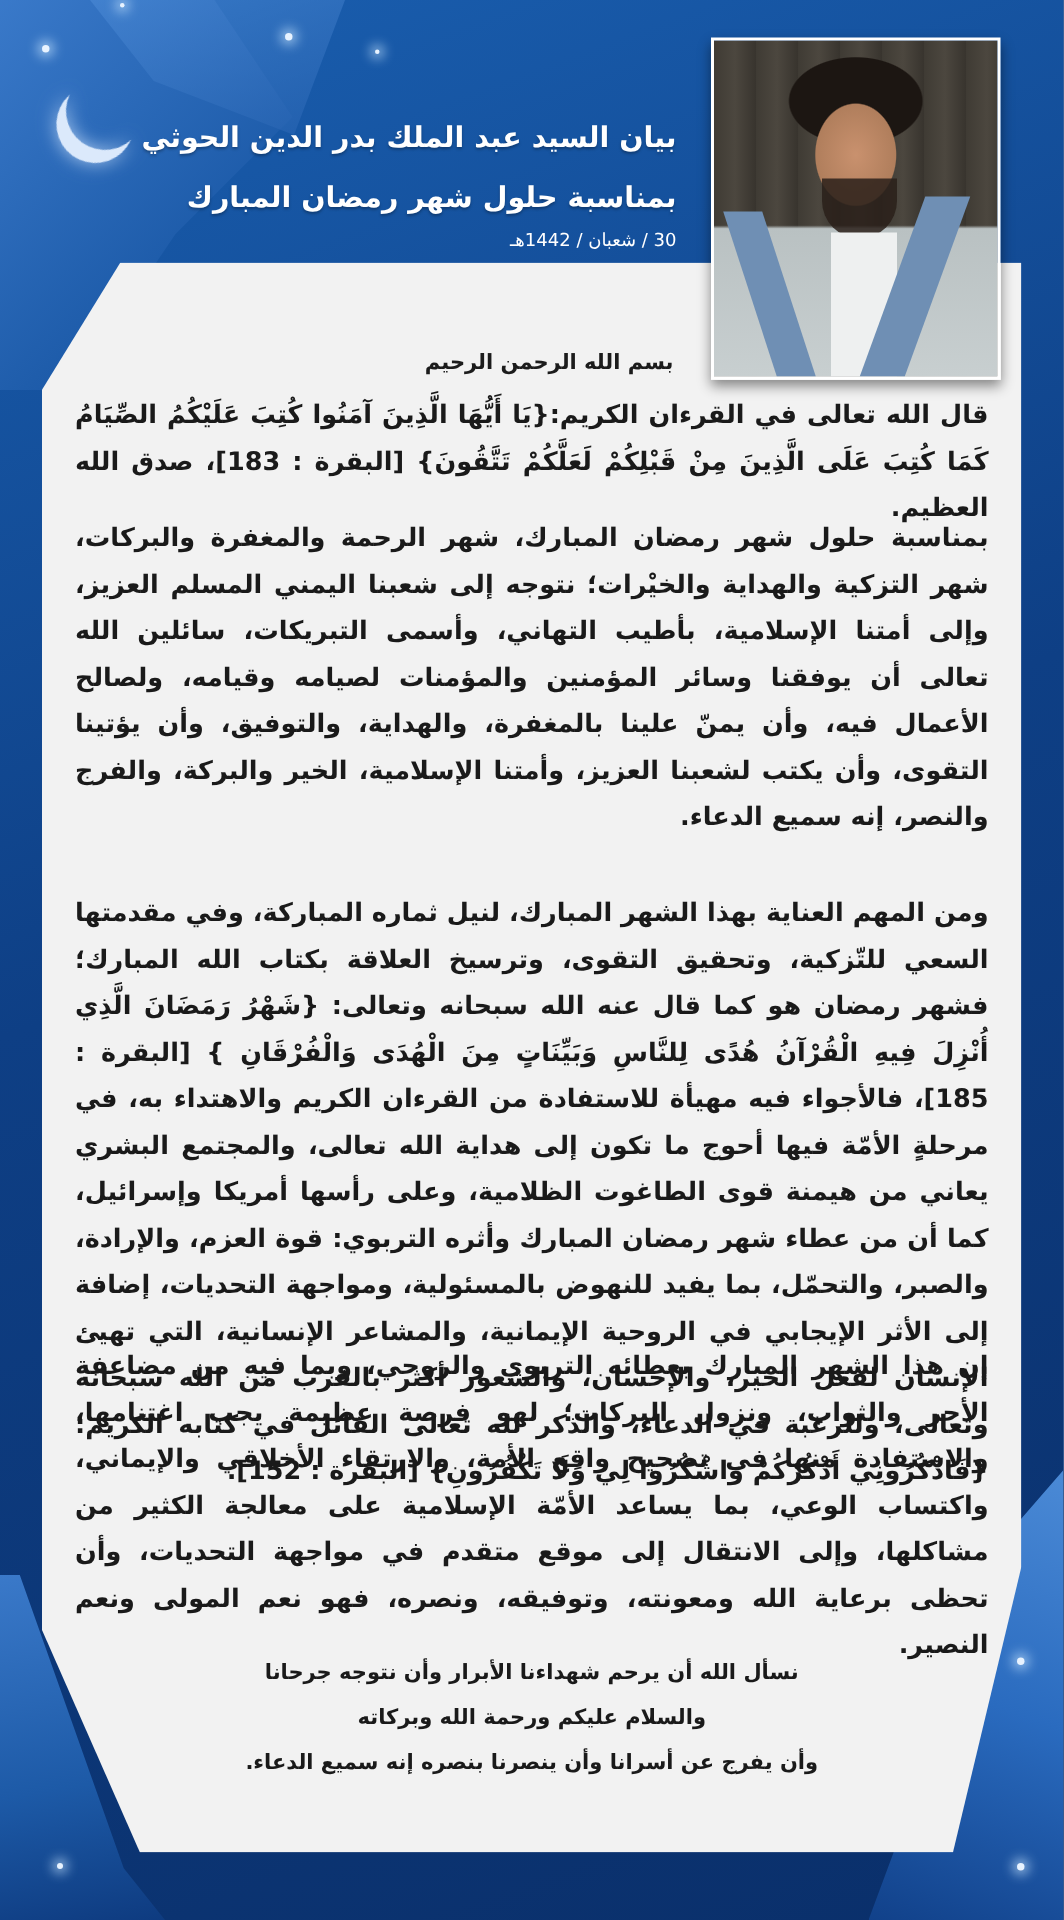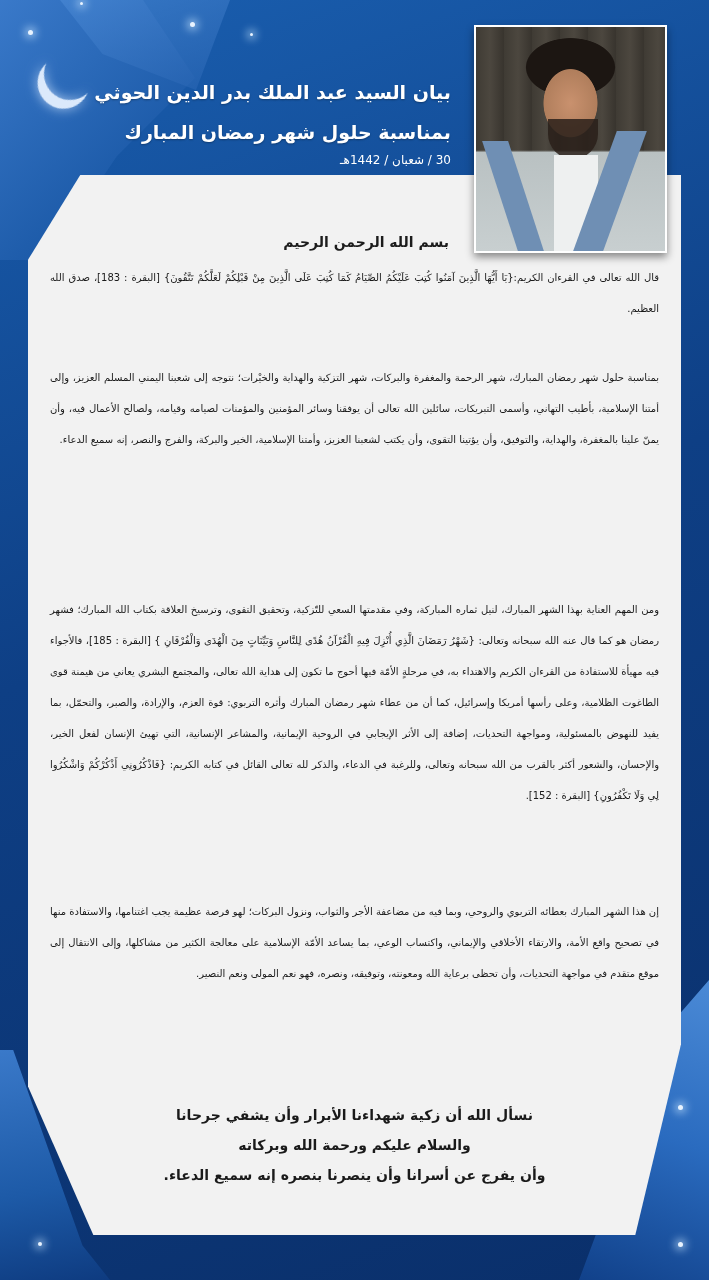--- a/index.html
+++ b/index.html
@@ -93,23 +93,23 @@
     .panel {
       position: absolute; left: 28px; top: 175px; width: 653px; height: 1060px;
       background: #f2f2f2;
       clip-path: polygon(8% 0, 100% 0, 100% 82%, 93% 100%, 10% 100%, 0 86%, 0 8%);
     }
     .basmala {
       position: absolute; right: 260px; top: 234px;
       font-size: 14px; font-weight: bold; color: #1c1c1c; white-space: nowrap;
     }
     .para { position: absolute; left: 50px; right: 50px; color: #1a1a1a;
-      font-size: 10px; line-height: 31px; text-align: justify; font-weight: normal; }
+      font-size: 17px; line-height: 31px; text-align: justify; font-weight: bold; }
     .p1 { top: 262px; }
-    .p2 { top: 362px; }
+    .p2 { top: 344px; }
     .p3 { top: 594px; }
     .p4 { top: 896px; }
     .closing {
       position: absolute; left: 120px; right: 120px; top: 1100px;
       text-align: center; font-size: 14px; line-height: 30px; font-weight: bold; color: #1a1a1a;
     }
     .closing div { white-space: nowrap; }
 
     
     .footer {
@@ -156,21 +156,21 @@
   </div>
 
   <div class="basmala">بسم الله الرحمن الرحيم</div>
 
   <p class="para p1">قال الله تعالى في القرءان الكريم:{يَا أَيُّهَا الَّذِينَ آمَنُوا كُتِبَ عَلَيْكُمُ الصِّيَامُ كَمَا كُتِبَ عَلَى الَّذِينَ مِنْ قَبْلِكُمْ لَعَلَّكُمْ تَتَّقُونَ} [البقرة : 183]، صدق الله العظيم.</p>
   <p class="para p2">بمناسبة حلول شهر رمضان المبارك، شهر الرحمة والمغفرة والبركات، شهر التزكية والهداية والخيْرات؛ نتوجه إلى شعبنا اليمني المسلم العزيز، وإلى أمتنا الإسلامية، بأطيب التهاني، وأسمى التبريكات، سائلين الله تعالى أن يوفقنا وسائر المؤمنين والمؤمنات لصيامه وقيامه، ولصالح الأعمال فيه، وأن يمنّ علينا بالمغفرة، والهداية، والتوفيق، وأن يؤتينا التقوى، وأن يكتب لشعبنا العزيز، وأمتنا الإسلامية، الخير والبركة، والفرج والنصر، إنه سميع الدعاء.</p>
   <p class="para p3">ومن المهم العناية بهذا الشهر المبارك، لنيل ثماره المباركة، وفي مقدمتها السعي للتّزكية، وتحقيق التقوى، وترسيخ العلاقة بكتاب الله المبارك؛ فشهر رمضان هو كما قال عنه الله سبحانه وتعالى: {شَهْرُ رَمَضَانَ الَّذِي أُنْزِلَ فِيهِ الْقُرْآنُ هُدًى لِلنَّاسِ وَبَيِّنَاتٍ مِنَ الْهُدَى وَالْفُرْقَانِ } [البقرة : 185]، فالأجواء فيه مهيأة للاستفادة من القرءان الكريم والاهتداء به، في مرحلةٍ الأمّة فيها أحوج ما تكون إلى هداية الله تعالى، والمجتمع البشري يعاني من هيمنة قوى الطاغوت الظلامية، وعلى رأسها أمريكا وإسرائيل، كما أن من عطاء شهر رمضان المبارك وأثره التربوي: قوة العزم، والإرادة، والصبر، والتحمّل، بما يفيد للنهوض بالمسئولية، ومواجهة التحديات، إضافة إلى الأثر الإيجابي في الروحية الإيمانية، والمشاعر الإنسانية، التي تهيئ الإنسان لفعل الخير، والإحسان، والشعور أكثر بالقرب من الله سبحانه وتعالى، وللرغبة في الدعاء، والذكر لله تعالى القائل في كتابه الكريم: {فَاذْكُرُونِي أَذْكُرْكُمْ وَاشْكُرُوا لِي وَلَا تَكْفُرُونِ} [البقرة : 152].</p>
   <p class="para p4">إن هذا الشهر المبارك بعطائه التربوي والروحي، وبما فيه من مضاعفة الأجر والثواب، ونزول البركات؛ لهو فرصة عظيمة يجب اغتنامها، والاستفادة منها في تصحيح واقع الأمة، والارتقاء الأخلاقي والإيماني، واكتساب الوعي، بما يساعد الأمّة الإسلامية على معالجة الكثير من مشاكلها، وإلى الانتقال إلى موقع متقدم في مواجهة التحديات، وأن تحظى برعاية الله ومعونته، وتوفيقه، ونصره، فهو نعم المولى ونعم النصير.</p>
 
   <div class="closing">
-    <div>نسأل الله أن زكية شهداءنا الأبرار وأن يشفي جرحانا</div>
+    <div>نسأل الله أن يرحم شهداءنا الأبرار وأن نتوجه جرحانا</div>
     <div>والسلام عليكم ورحمة الله وبركاته</div>
     <div>وأن يفرج عن أسرانا وأن ينصرنا بنصره إنه سميع الدعاء.</div>
   </div>
 
   <div class="footer">
     <div class="item">
       <span>almasirah.net</span>
     </div>
     <div class="item">
       <span>

